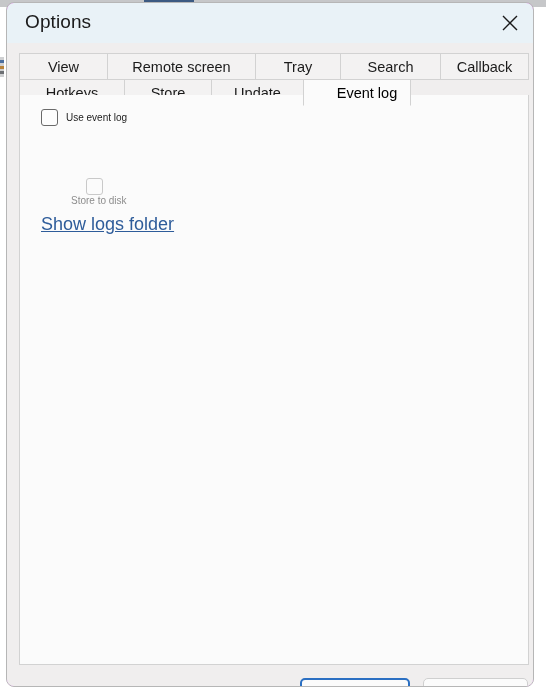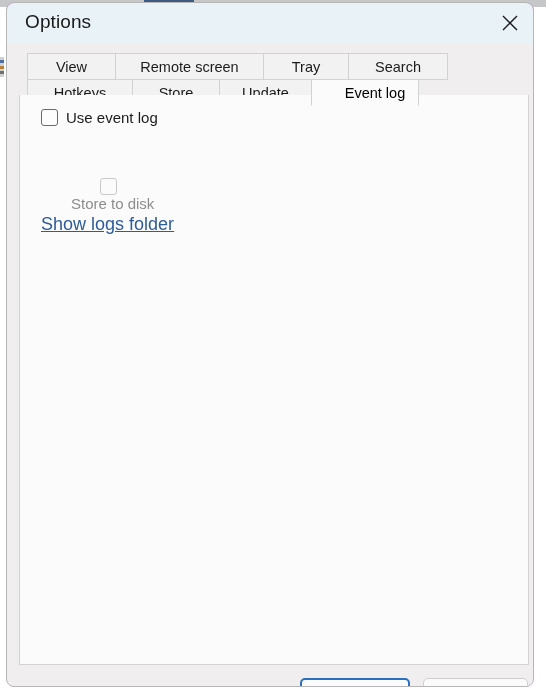--- a/index.html
+++ b/index.html
@@ -103,21 +103,21 @@
   
   #tabstrip {
     position: absolute;
     left: 12px;
     top: 10px;
     width: 510px;
     height: 56px;
   }
   .tab-row {
     position: absolute;
-    left: 8px;
+    left: 0;
     width: 510px;
     height: 27px;
     display: flex;
   }
   .tab-row.row1 { top: 0px; }
   .tab-row.row2 { top: 26px; align-items: center; }
 
   .tab {
     height: 27px;
     box-sizing: border-box;
@@ -188,21 +188,21 @@
     background: #c2c2c2;
   }
   .cbox .tick {
     position: absolute;
     left: 3px; top: 2px;
     width: 10px; height: 10px;
     display: none;
   }
   .cbox.checked-disabled .tick { display: block; }
 
-  .cb-label { font-size: 15px; color: #1b1b1b; white-space: nowrap; }
+  .cb-label { font-size: 10px; color: #1b1b1b; white-space: nowrap; }
   .cb-label.disabled { color: #8d8d8d; }
 
   
   #show-logs-link {
     position: absolute;
     left: 21px;
     top: 119px;
     font-size: 18px;
     color: #2e5c9a;
     text-decoration: underline;
@@ -269,20 +269,21 @@
 
   <div id="dialog-body">
 
     <div id="tabstrip">
 
       <div class="tab-row row1">
         <div class="tab" style="width:88px">View</div>
         <div class="tab" style="width:148px">Remote screen</div>
         <div class="tab" style="width:85px">Tray</div>
         <div class="tab" style="width:100px">Search</div>
+        <div class="tab" style="width:89px">Callback</div>
       </div>
 
       <div class="tab-row row2">
         <div class="tab" style="width:105px">Hotkeys</div>
         <div class="tab" style="width:87px">Store</div>
         <div class="tab" style="width:92px">Update</div>
         <div class="tab selected" style="width:108px">Event log</div>
       </div>
 
     </div>

